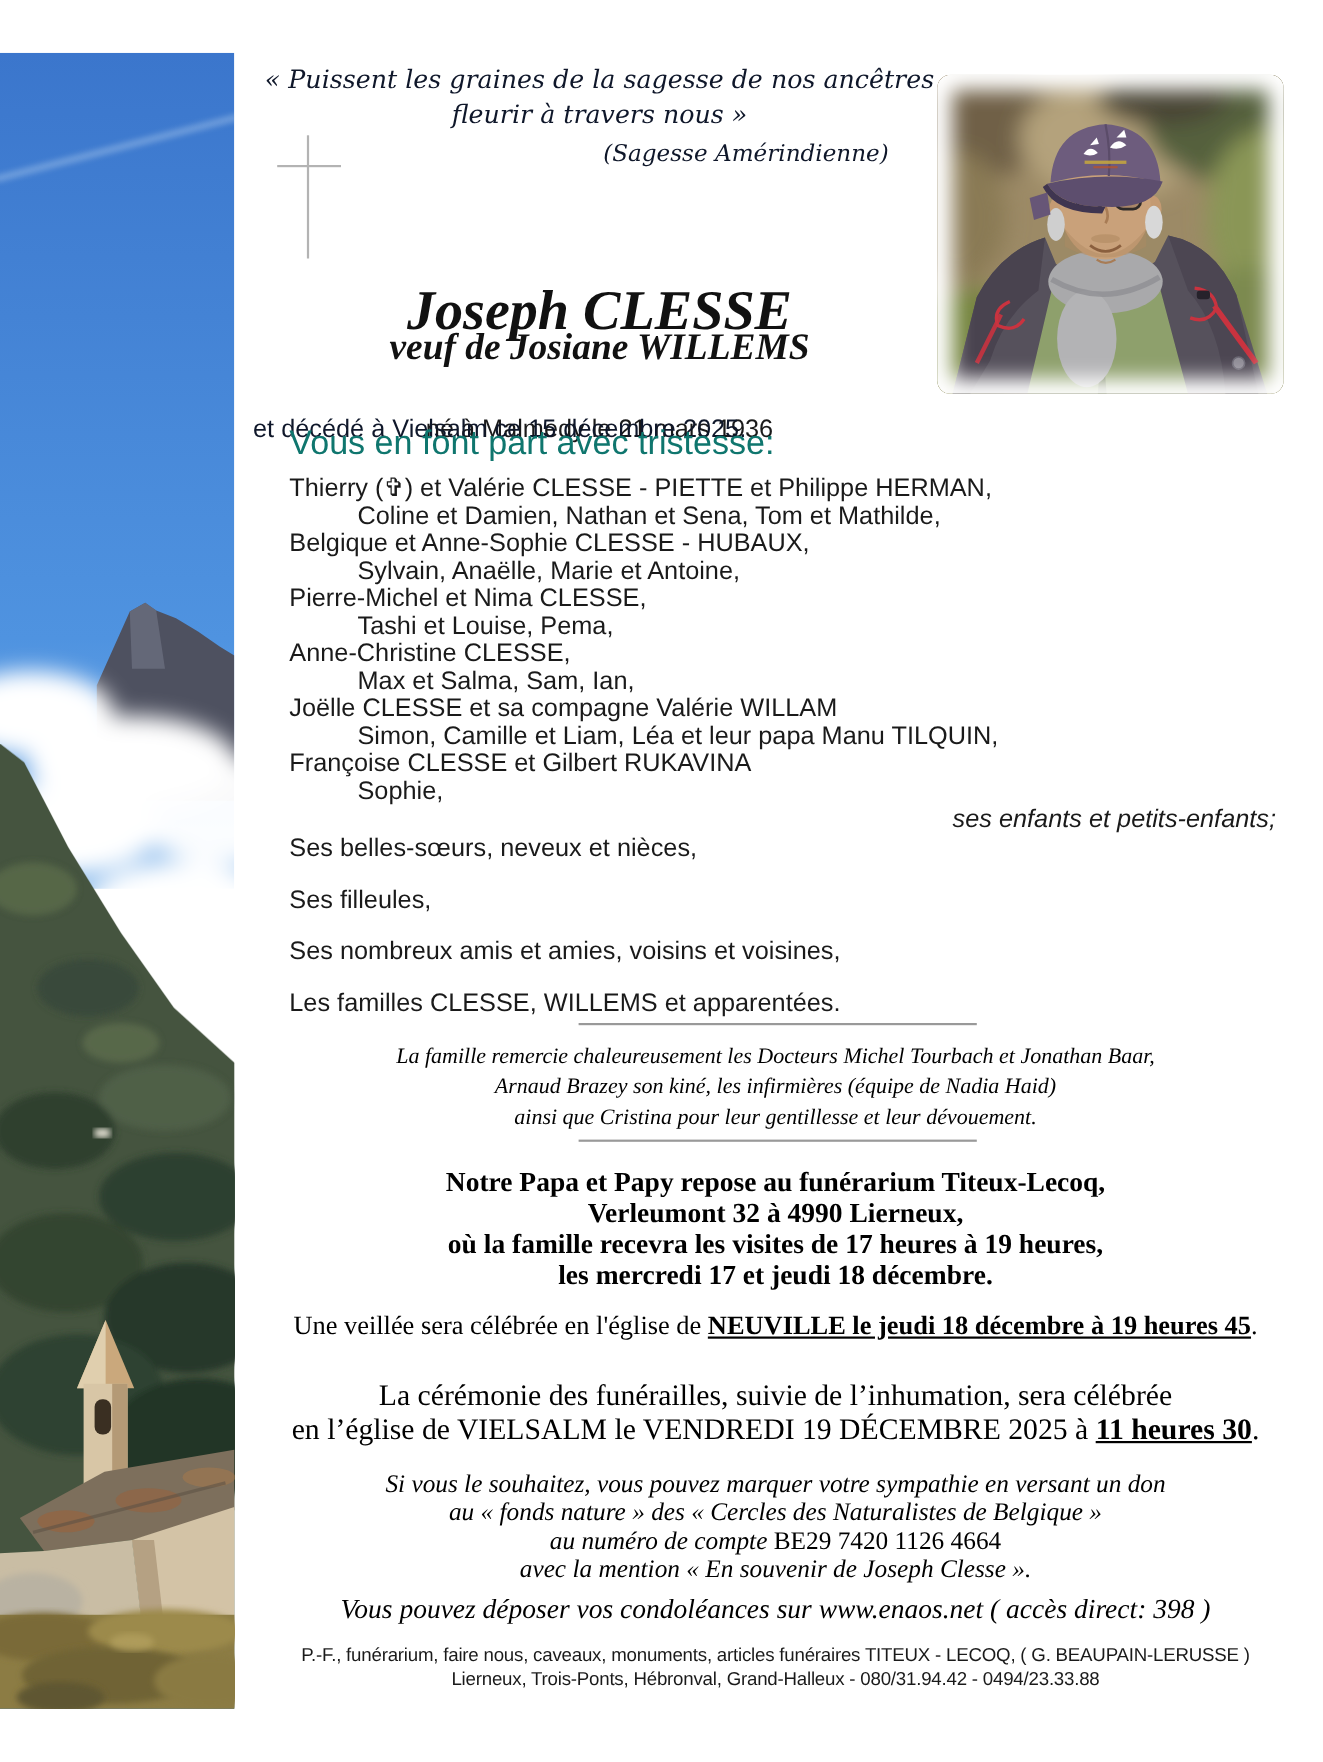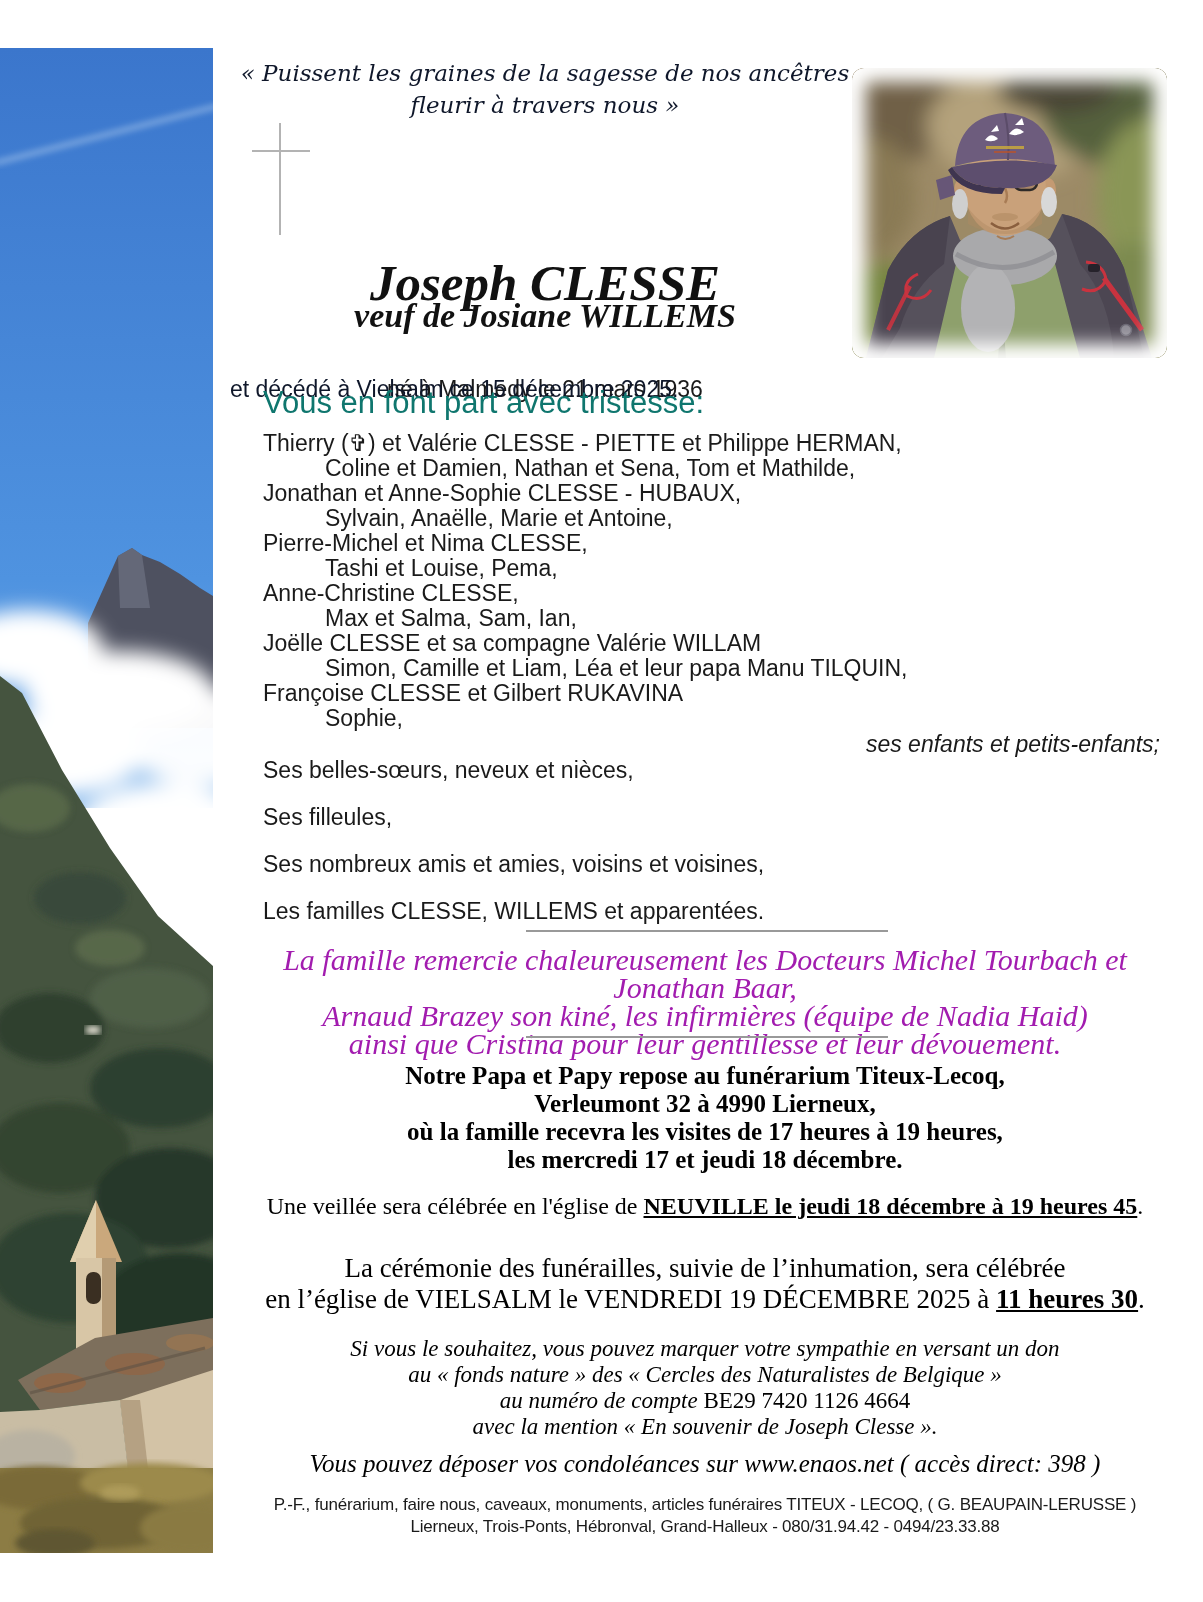--- a/index.html
+++ b/index.html
@@ -38,21 +38,21 @@
   #family div{height:25px;line-height:25px;font-size:23px;color:#1a1a1a;}
   #family div.indent{padding-left:62px;}
   #childrennote{left:235px;top:731px;width:925px;text-align:right;
     font-style:italic;font-size:23px;color:#1a1a1a;}
   #others{left:263px;top:757px;width:900px;}
   #others div{height:47px;font-size:23px;color:#1a1a1a;}
   .divider{left:526px;width:362px;height:2px;background:#999999;}
   #div1{top:930px;} #div2{top:1036px;}
   .centercol{left:235px;width:940px;text-align:center;}
   #thanks{top:946px;font-family:"Liberation Serif",serif;font-style:italic;
-    font-size:30px;line-height:28px;color:#a21caf;}
+    font-size:20px;line-height:28px;color:#000000;}
   #repose{top:1062px;font-family:"Liberation Serif",serif;font-weight:bold;
     font-size:25px;line-height:28px;color:#000;}
   #vigil{top:1193px;font-family:"Liberation Serif",serif;font-size:24px;color:#000;}
   #vigil b{text-decoration:underline;}
   #ceremony{top:1253px;font-family:"Liberation Serif",serif;font-size:27px;
     line-height:31px;color:#000;}
   #ceremony b{text-decoration:underline;}
   #donation{top:1336px;font-family:"Liberation Serif",serif;font-style:italic;
     font-size:23px;line-height:26px;color:#000;}
   #donation .upright{font-style:normal;}
@@ -213,32 +213,33 @@
     <path d="M66,206 q-16,7 -11,22 q15,7 24,-6" stroke="#c9333f" stroke-width="3" fill="none"></path>
     <path d="M234,194 q18,2 20,18 q-8,15 -24,9" stroke="#c9333f" stroke-width="3" fill="none"></path>
     <rect x="236" y="196" width="12" height="8" rx="3" fill="#26222b"></rect>
     <circle cx="274" cy="262" r="5.5" fill="#8f8c96" stroke="#6b6874" stroke-width="1.5"></circle>
   </svg>
 </div>
 
 <div class="abs" id="headcol">
   <div class="abs q quote1">« Puissent les graines de la sagesse de nos ancêtres</div>
   <div class="abs q quote2">fleurir à travers nous »</div>
+  <div class="abs q quoteattr">(Sagesse Amérindienne)</div>
   <div class="abs h-name">Joseph CLESSE</div>
   <div class="abs h-rel">veuf de Josiane WILLEMS</div>
   <div class="abs h-birth">né à Malmedy le 21 mars 1936</div>
   <div class="abs h-death">et décédé à Vielsalm ce 15 décembre 2025.</div>
 </div>
 
 <div class="abs sans23" id="intro">Vous en font part avec tristesse:</div>
 
 <div class="abs" id="family">
     <div class="fam-line">Thierry (✞) et Valérie CLESSE - PIETTE et Philippe HERMAN,</div>
     <div class="fam-line indent">Coline et Damien, Nathan et Sena, Tom et Mathilde,</div>
-    <div class="fam-line">Jonathan et Anne-Sophie CLESSE - HUBAUX,</div>
+    <div class="fam-line">Belgique et Anne-Sophie CLESSE - HUBAUX,</div>
     <div class="fam-line indent">Sylvain, Anaëlle, Marie et Antoine,</div>
     <div class="fam-line">Pierre-Michel et Nima CLESSE,</div>
     <div class="fam-line indent">Tashi et Louise, Pema,</div>
     <div class="fam-line">Anne-Christine CLESSE,</div>
     <div class="fam-line indent">Max et Salma, Sam, Ian,</div>
     <div class="fam-line">Joëlle CLESSE et sa compagne Valérie WILLAM</div>
     <div class="fam-line indent">Simon, Camille et Liam, Léa et leur papa Manu TILQUIN,</div>
     <div class="fam-line">Françoise CLESSE et Gilbert RUKAVINA</div>
     <div class="fam-line indent">Sophie,</div>
   </div>

